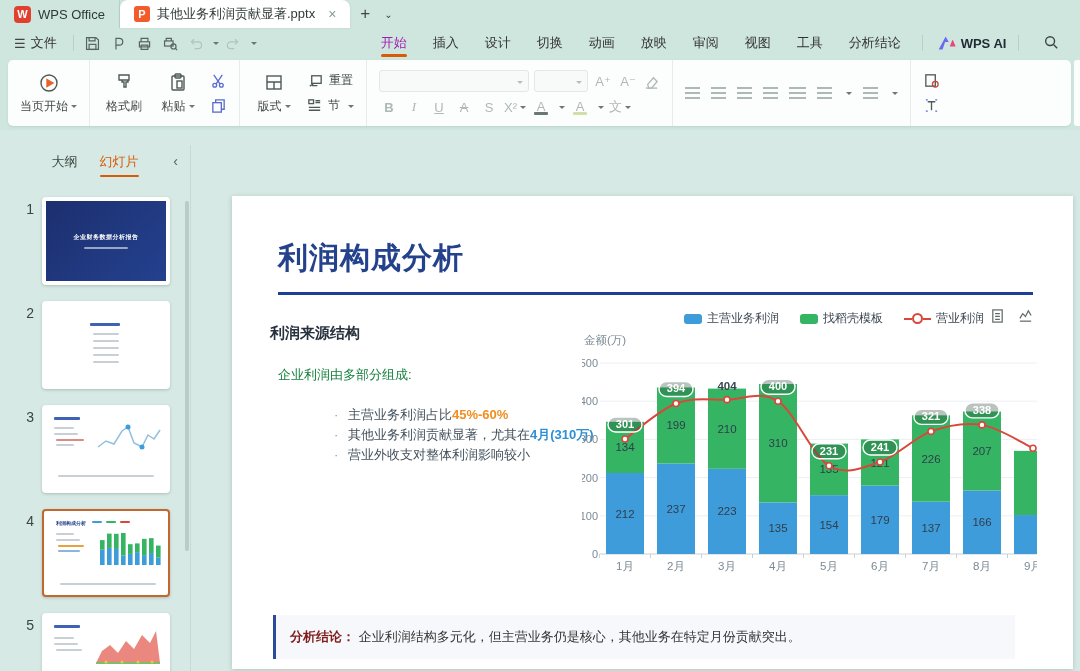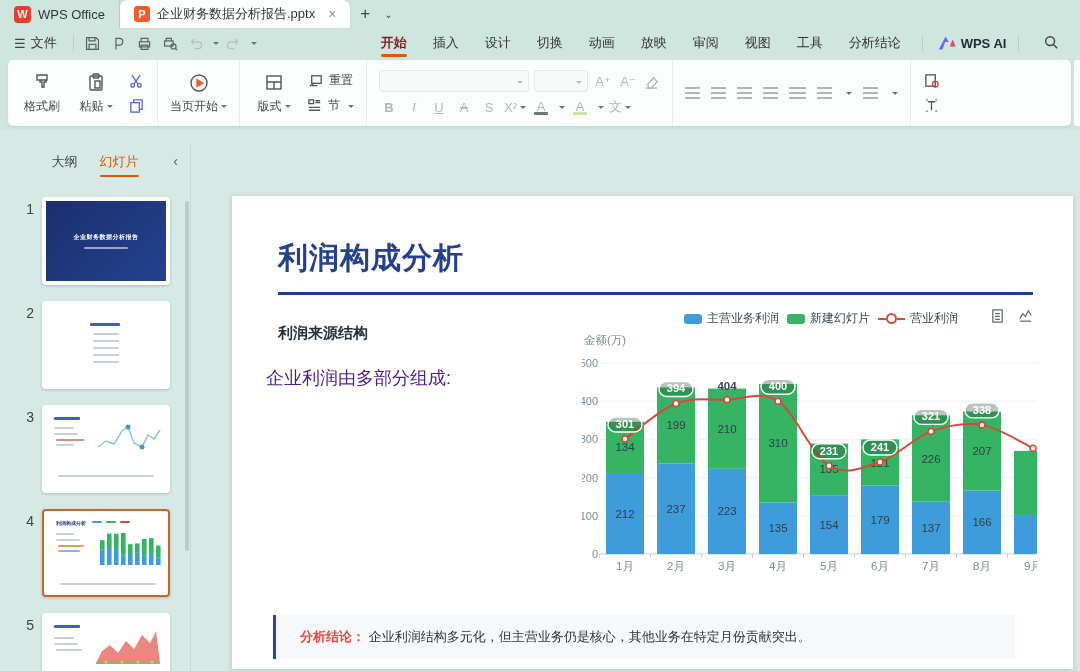--- a/index.html
+++ b/index.html
@@ -22,21 +22,21 @@
   
   .menubar{position:absolute;left:0;top:28px;width:100%;height:30px;display:flex;align-items:center;font-size:13px;}
   .hamb{margin-left:14px;color:#444;font-size:13px;letter-spacing:-1px;}
   .mfile{margin:0 10px 0 6px;color:#333;}
   .mdiv{width:1px;height:16px;background:#b9cec8;margin:0 6px;}
   .micon{width:26px;height:22px;display:flex;align-items:center;justify-content:center;color:#57635e;}
   .micon.dis{color:#b4c1bc;}
   .micon svg{width:17px;height:17px;stroke:currentColor;fill:none;stroke-width:1.4;}
   .menu-items{display:flex;margin-left:108px;}
   .menu-item{padding:0 13px;color:#333;position:relative;line-height:30px;}
-  .menu-item.active{color:#7f1d1d;font-weight:bold;}
+  .menu-item.active{color:#a21caf;font-weight:normal;}
   .menu-item.active::after{content:"";position:absolute;left:50%;bottom:1px;transform:translateX(-50%);
        width:26px;height:3px;border-radius:2px;background:#d95a07;}
   .ai-badge{display:flex;align-items:center;gap:5px;margin-left:10px;color:#1f2a33;font-weight:bold;font-size:13px;}
   .ai-mark{width:14px;height:13px;background:linear-gradient(120deg,#2f7cf6,#c44df0);
        clip-path:polygon(0 100%,50% 0,72% 42%,46% 42%,28% 100%);}
   .ai-mark2{width:6px;height:7px;margin-left:-8px;background:#e8467c;clip-path:polygon(0 100%,50% 0,100% 100%);}
   .msearch{margin-left:18px;color:#3c4641;}
   .msearch svg{width:16px;height:16px;stroke:currentColor;fill:none;stroke-width:1.6;}
   
   .ribbon{position:absolute;left:8px;top:60px;width:1063px;height:66px;background:#fcfdfd;border-radius:5px;
@@ -86,53 +86,53 @@
   .t-cover .cs{width:44px;height:2px;background:rgba(255,255,255,.55);border-radius:1px;}
   .bar-line{position:absolute;border-radius:1px;background:#c8cfd6;}
   .blue-line{background:#3f62b5;}
   .micro-title{position:absolute;font-size:5px;font-weight:bold;color:#24418c;white-space:nowrap;}
   
   .canvas{position:absolute;left:191px;top:0;right:0;height:100%;background:#d7e9e4;}
   .slide{position:absolute;left:41px;top:66px;width:841px;height:473px;background:#fff;
          box-shadow:0 1px 5px rgba(40,70,60,.22);overflow:hidden;}
   .s-title{position:absolute;left:46px;top:42px;font-size:30px;font-weight:bold;color:#24418c;letter-spacing:1px;}
   .s-rule{position:absolute;left:46px;top:96px;width:755px;height:2.5px;background:#1e3f96;}
-  .s-h2{position:absolute;left:46px;top:128px;font-size:15px;font-weight:bold;color:#27323e;}
-  .s-intro{position:absolute;left:34px;top:170px;font-size:18px;color:#4c1d95;}
+  .s-h2{position:absolute;left:38px;top:128px;font-size:15px;font-weight:bold;color:#27323e;}
+  .s-intro{position:absolute;left:46px;top:170px;font-size:13px;color:#15803d;}
   .s-bullets{position:absolute;left:76px;top:196px;font-size:13px;color:#42505c;line-height:20px;}
   .s-bullets li{list-style:none;position:relative;}
   .s-bullets li::before{content:"·";position:absolute;left:-14px;color:#8b98a3;}
   .hl-orange{color:#ef8f1f;font-weight:bold;}
   .hl-blue{color:#2e8fd5;font-weight:bold;}
-  .legend{position:absolute;left:452px;top:114px;display:flex;align-items:center;gap:8px;font-size:12px;color:#3b4650;}
+  .legend{position:absolute;left:452px;top:114px;display:flex;align-items:center;gap:21px;font-size:12px;color:#3b4650;}
   .lg-item{display:flex;align-items:center;gap:5px;}
   .sw{width:18px;height:10px;border-radius:3px;}
   .lg-line{display:flex;align-items:center;}
   .lg-line .seg{width:8px;height:2px;background:#d9473b;}
   .lg-line .dot{width:7px;height:7px;border:2px solid #d9473b;border-radius:50%;background:#fff;}
   .toolbox{position:absolute;left:758px;top:112px;display:flex;gap:13px;color:#5d6a66;}
   .toolbox svg{width:15px;height:16px;stroke:currentColor;fill:none;stroke-width:1.3;}
   #profit-chart{position:absolute;left:350px;top:134px;}
   .s-conc{position:absolute;left:41px;top:419px;width:742px;background:#f6f8fb;border-left:3px solid #2b4a9b;
           padding:13px 14px;font-size:13px;color:#333;box-sizing:border-box;}
-  .s-conc b{color:#ef4444;margin-left:10px;}
+  .s-conc b{color:#7f1d1d;}
 </style>
 </head>
 <body>
 
 <div id="app">
 
   <div class="tabbar">
     <div class="tab">
       <span class="logo-w">W</span>
       <span>WPS Office</span>
     </div>
     <div class="tab active">
       <span class="ppt-ic">P</span>
-      <span>企业财务数据分析报告.pptx</span>
+      <span>其他业务利润贡献显著.pptx</span>
       <span class="tab-close">×</span>
     </div>
     <div class="tab-add">+</div>
     <div class="tab-dd">⌄</div>
   </div>
 
   <div class="menubar">
     <span class="hamb">☰</span>
     <span class="mfile">文件</span>
     <span class="mdiv"></span>
@@ -205,20 +205,33 @@
           <path d="M12 12 l4 4"></path>
         </svg>
     </span>
   </div>
 
   <div class="ribbon">
 
     <div class="rgroup">
       <div class="rbtn">
         <svg class="rico" viewBox="0 0 22 22">
+          <circle cx="11" cy="11" r="8"></circle>
+            <path d="M9 7.5 L15 11 L9 14.5 z" fill="#e6632a" stroke="#e6632a"></path>
+          </svg>
+        <span class="rlabel">
+            <span>当页开始</span>
+            <i class="car"></i>
+          </span>
+      </div>
+    </div>
+
+    <div class="rgroup">
+      <div class="rbtn">
+        <svg class="rico" viewBox="0 0 22 22">
           <path d="M6 3 h10 v5 h-10 z"></path>
             <path d="M9 8 v2 h2 v5 h2 v-5 h2 v-2"></path>
           </svg>
         <span class="rlabel">格式刷</span>
       </div>
       <div class="rbtn">
         <svg class="rico" viewBox="0 0 22 22">
           <rect x="5" y="4" width="12" height="14" rx="1"></rect>
             <rect x="8" y="2" width="6" height="4" rx="1"></rect>
             <rect x="10" y="9" width="5" height="7" fill="#fff"></rect>
@@ -231,33 +244,20 @@
       <div class="rcol">
         <svg class="sico" viewBox="0 0 18 18" style="stroke:#5a6bd0">
           <circle cx="5" cy="14" r="2"></circle>
             <circle cx="12" cy="14" r="2"></circle>
             <path d="M6.5 12.5 L13 3 M10.5 12.5 L4 3"></path>
           </svg>
         <svg class="sico" viewBox="0 0 18 18" style="stroke:#5a6bd0">
           <rect x="3" y="6" width="9" height="10"></rect>
             <path d="M6 6 v-3 h9 v10 h-3"></path>
           </svg>
-      </div>
-    </div>
-
-    <div class="rgroup">
-      <div class="rbtn">
-        <svg class="rico" viewBox="0 0 22 22">
-          <circle cx="11" cy="11" r="8"></circle>
-            <path d="M9 7.5 L15 11 L9 14.5 z" fill="#e6632a" stroke="#e6632a"></path>
-          </svg>
-        <span class="rlabel">
-            <span>当页开始</span>
-            <i class="car"></i>
-          </span>
       </div>
     </div>
 
     <div class="rgroup">
       <div class="rbtn">
         <svg class="rico" viewBox="0 0 22 22">
           <rect x="4" y="4" width="14" height="13"></rect>
             <path d="M4 10 h14 M11 10 v7"></path>
           </svg>
         <span class="rlabel">
@@ -469,29 +469,34 @@
         </div>
       </div>
     </aside>
 
     <section class="canvas">
       <div class="slide">
         <div class="s-title">利润构成分析</div>
         <div class="s-rule"></div>
         <div class="s-h2">利润来源结构</div>
         <div class="s-intro">企业利润由多部分组成:</div>
+        <ul class="s-bullets">
+          <li><span>主营业务利润占比</span><span class="hl-orange">45%-60%</span></li>
+          <li><span>其他业务利润贡献显著，尤其在</span><span class="hl-blue">4月(310万)</span></li>
+          <li><span>营业外收支对整体利润影响较小</span></li>
+        </ul>
 
         <div class="legend">
           <span class="lg-item">
             <span class="sw" style="background:#3f9cdb"></span>
             <span>主营业务利润</span>
           </span>
           <span class="lg-item">
             <span class="sw" style="background:#35b564"></span>
-            <span>新建幻灯片</span>
+            <span>找稻壳模板</span>
           </span>
           <span class="lg-item">
             <span class="lg-line">
                 <span class="seg"></span>
                 <span class="dot"></span>
                 <span class="seg"></span>
               </span>
             <span>营业利润</span>
           </span>
         </div>

